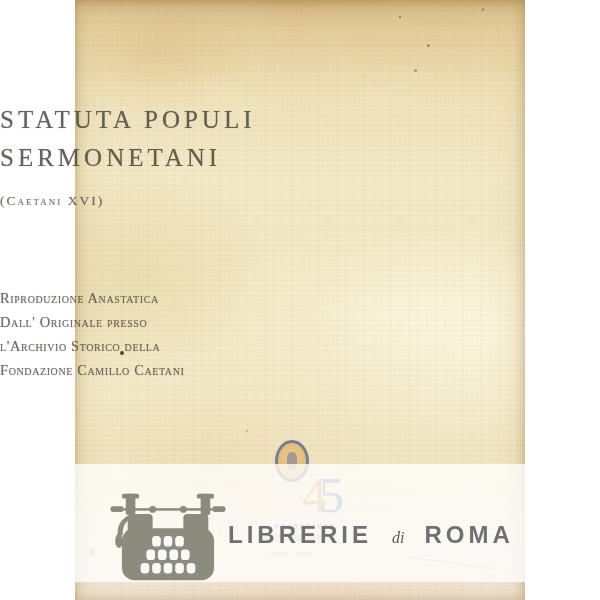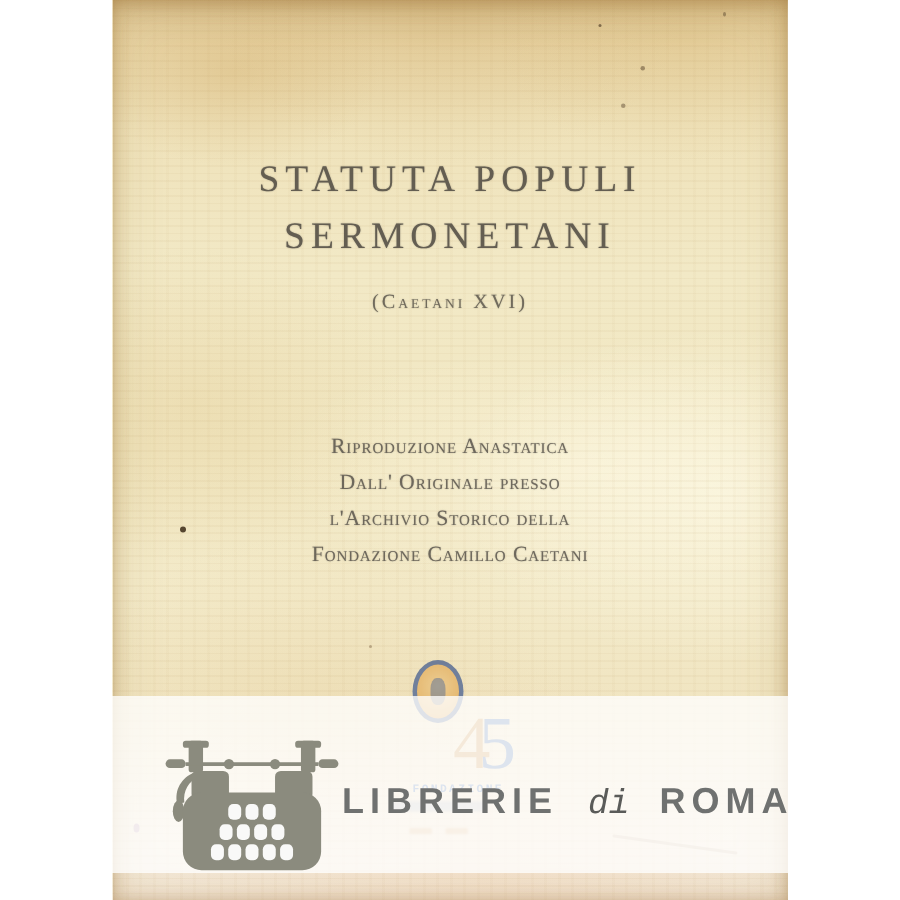--- a/index.html
+++ b/index.html
@@ -29,21 +29,21 @@
   }
   .cover::before{ 
     content:"";position:absolute;inset:0;
     background:
       repeating-linear-gradient(180deg, rgba(160,120,60,0.05) 0 1px, transparent 1px 5px),
       repeating-linear-gradient(90deg, rgba(170,130,70,0.035) 0 2px, transparent 2px 9px);
     pointer-events:none;
   }
 
   
-  .ctext{position:absolute;left:0;right:0;text-align:center;color:#514c43;
+  .ctext{position:absolute;left:0;right:0;color:#514c43;
          text-shadow:0 0 1px rgba(81,76,67,0.55);opacity:.88;}
   .title-line{font-size:25px;letter-spacing:4px;font-weight:normal;}
   .title-1{top:106px;}
   .title-2{top:144px;}
   .subtitle{top:193px;font-size:13.5px;letter-spacing:2px;font-variant:small-caps;opacity:.8;}
   .imprint{top:253px;font-size:14.5px;line-height:24px;font-variant:small-caps;
            letter-spacing:0.6px;color:#57524a;opacity:.85;margin-top:33px;}
 
   
   .logo{position:absolute;left:248px;top:440px;width:88px;text-align:right;z-index:2;}
@@ -71,22 +71,22 @@
         background:rgba(255,255,255,0.78);z-index:3;}
 
   
   .typewriter{position:absolute;left:110px;top:488px;width:116px;height:96px;z-index:4;}
 
   
   .brand{position:absolute;left:228px;top:521px;z-index:4;display:flex;
          align-items:baseline;gap:20px;}
   .brand-caps{font-family:"Liberation Sans",sans-serif;font-weight:bold;
               font-size:24px;letter-spacing:4px;color:#6f7170;}
-  .brand-di{font-family:Liberation Mono, monospace;font-style:italic;
-            font-size:23px;color:#5a5b59;}
+  .brand-di{font-family:Liberation Serif, serif;font-style:italic;
+            font-size:16px;color:#5a5b59;}
 
   
   .speck{position:absolute;border-radius:50%;z-index:1;}
   .sp1{left:120px;top:351px;width:4px;height:4px;background:#55452f;}
   .sp2{left:399px;top:16px;width:2px;height:2px;background:rgba(90,70,45,0.7);}
   .sp3{left:427px;top:44px;width:3px;height:3px;background:rgba(100,80,55,0.55);}
   .sp4{left:414px;top:69px;width:3px;height:3px;background:rgba(100,80,55,0.5);}
   .sp5{left:482px;top:8px;width:2px;height:3px;background:rgba(95,75,50,0.5);}
   .sp6{left:89px;top:549px;width:4px;height:6px;background:rgba(145,95,145,0.45);}
   .sp7{left:246px;top:430px;width:2px;height:2px;background:rgba(110,85,55,0.4);}

